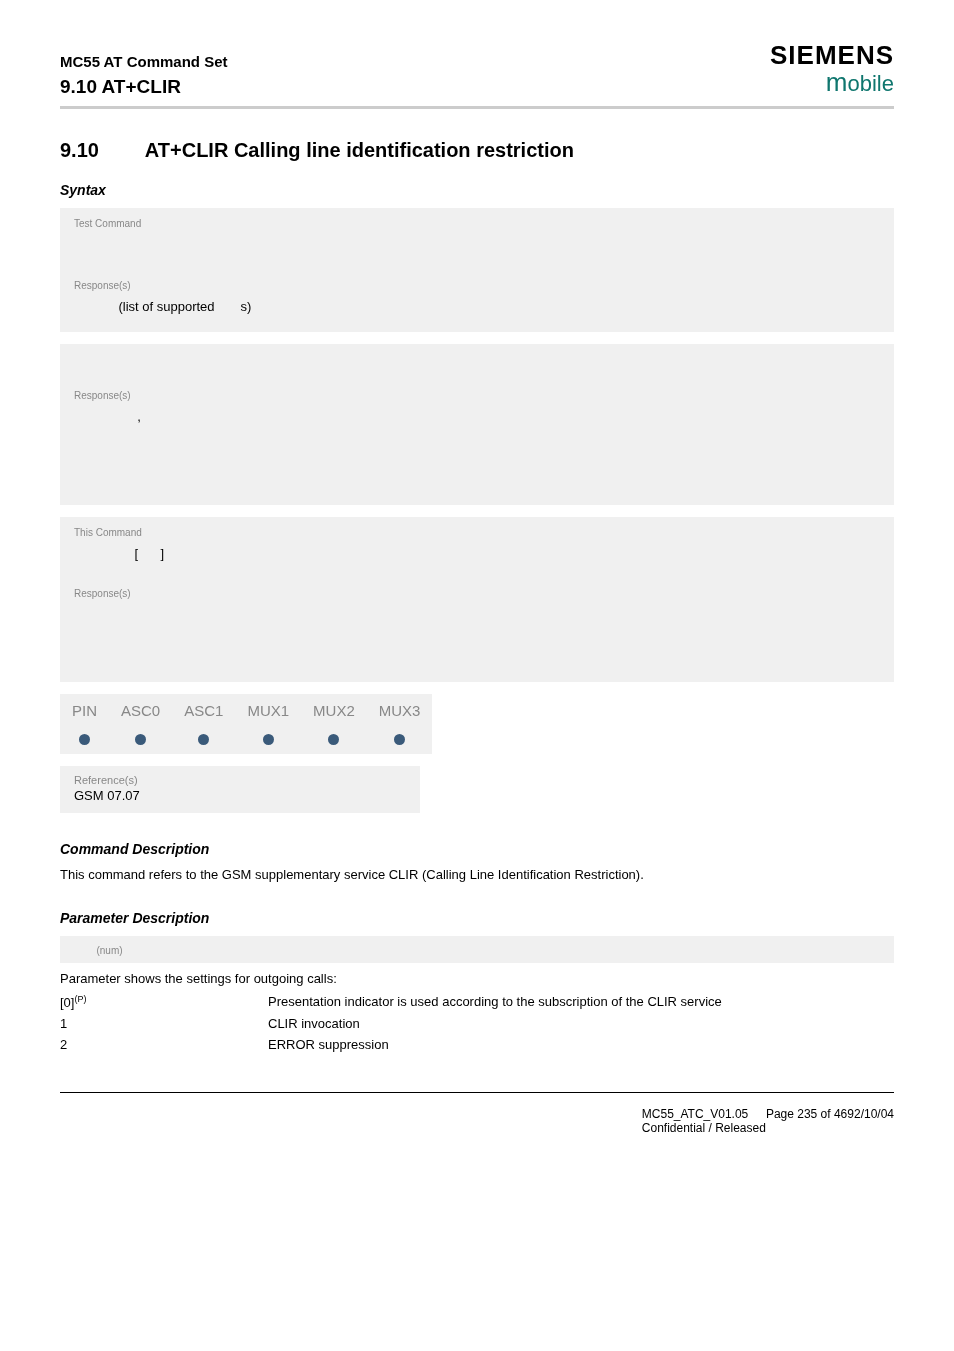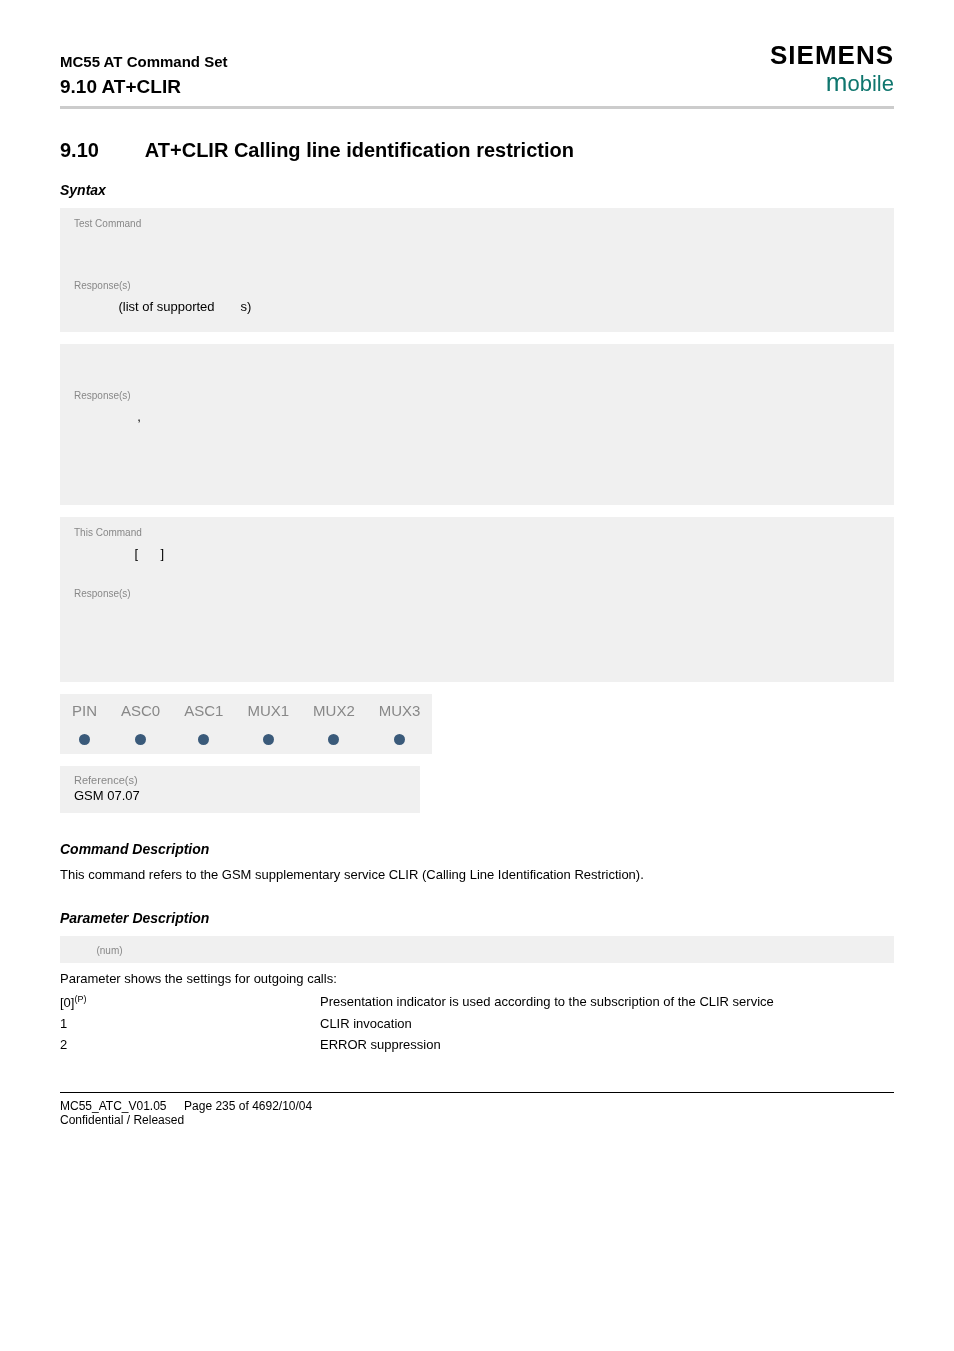--- a/index.html
+++ b/index.html
@@ -145,36 +145,36 @@
   }
   .param-label {
     font-size: 10px;
     color: #888;
   }
   .param-row {
     display: flex;
     margin-bottom: 6px;
   }
   .param-key {
-    width: 260px;
+    width: 208px;
     flex-shrink: 0;
   }
   .param-val {
     flex: 1;
   }
   .sup {
     font-size: 9px;
     vertical-align: super;
   }
   .footer {
     border-top: 1px solid #000;
     margin-top: 40px;
-    padding-top: 6px;
-    display: flex;
-    justify-content: flex-start;
+    padding-top: 14px;
+    display: flex;
+    justify-content: flex-end;
     font-size: 12px;
   }
   .footer-left {
     display: flex;
     flex-direction: column;
   }
 </style>
 </head>
 <body>
 

